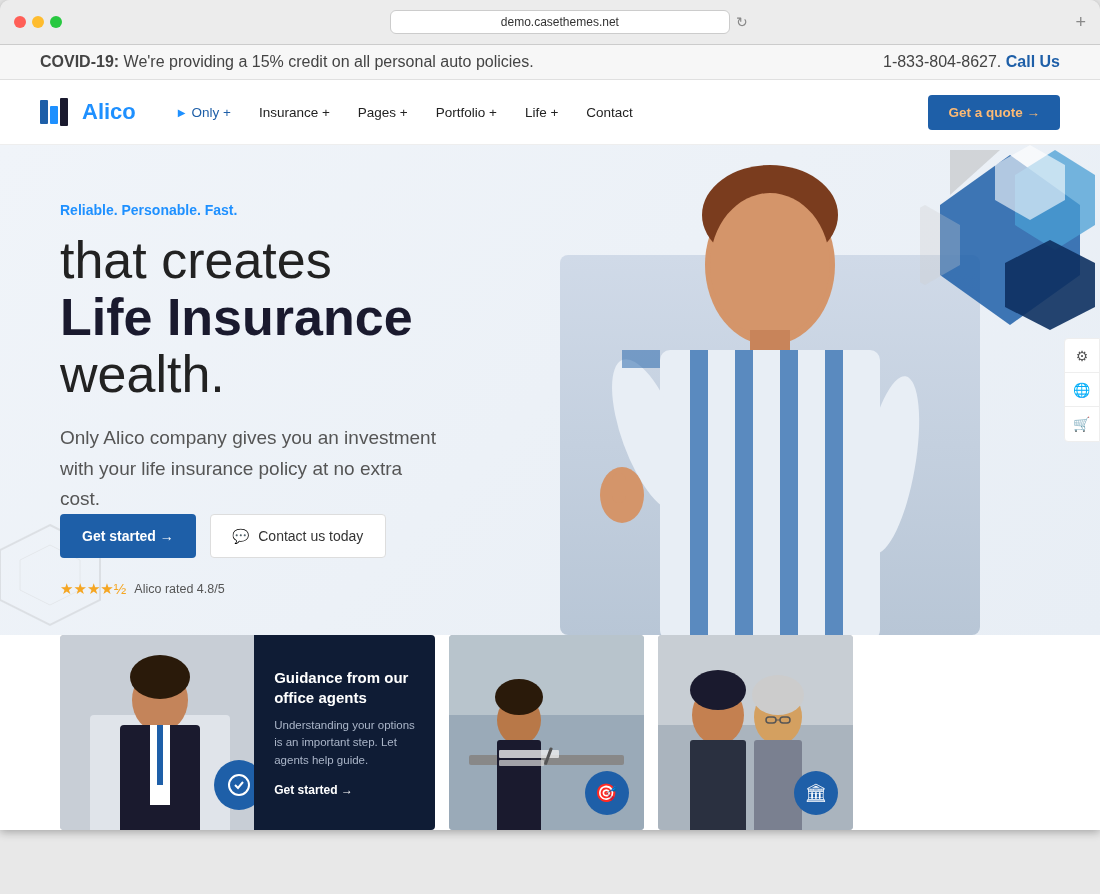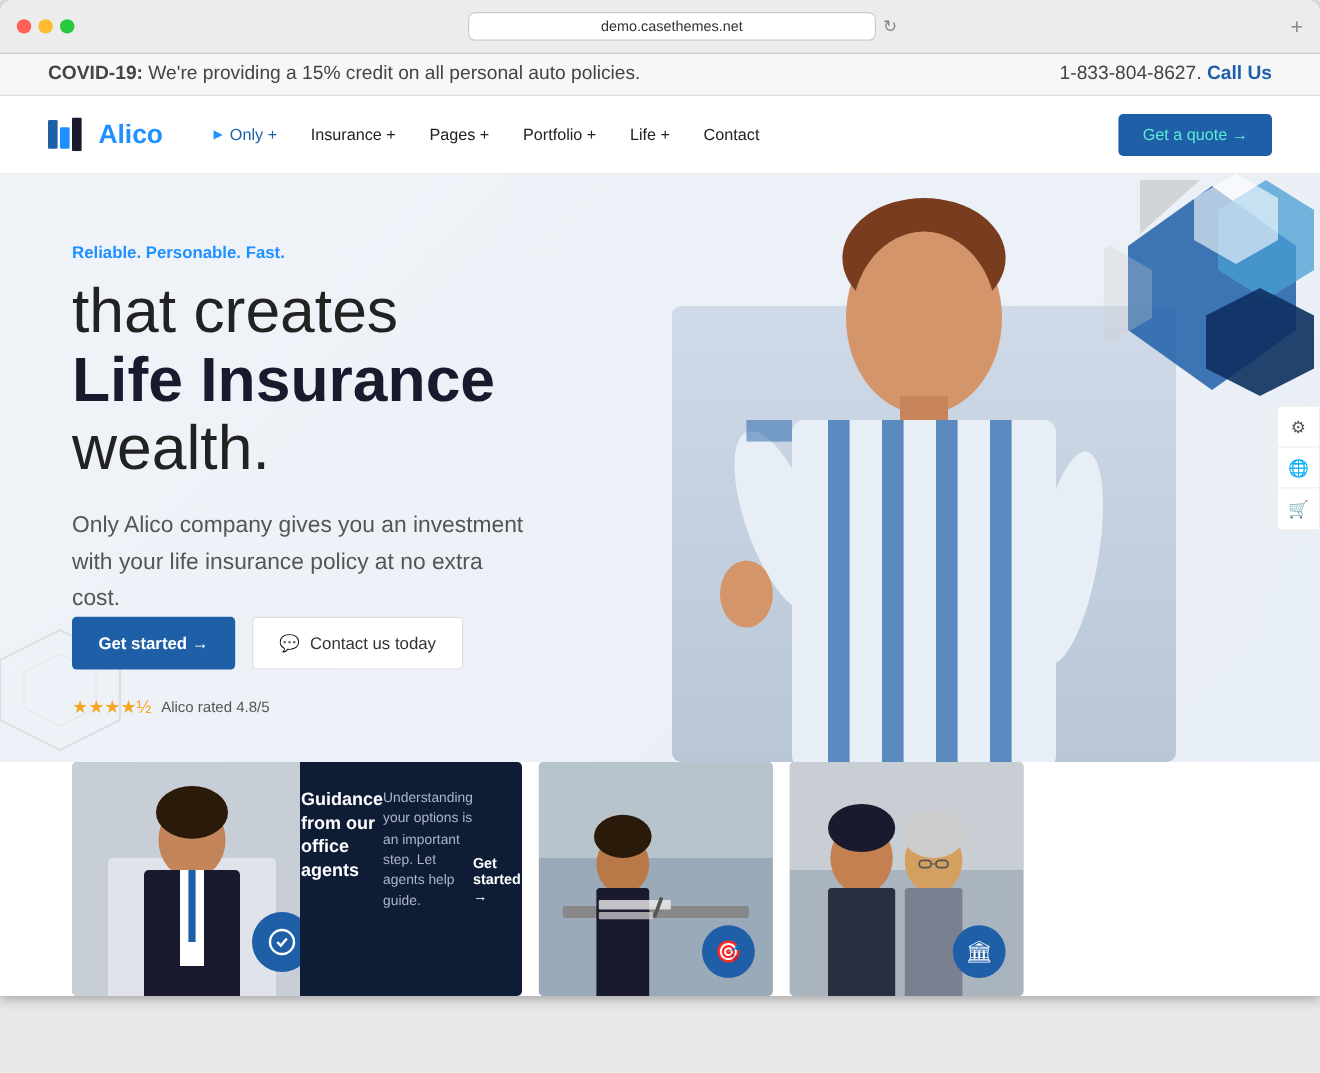--- a/index.html
+++ b/index.html
@@ -122,26 +122,26 @@
       font-weight: 500;
       cursor: pointer;
       display: flex;
       align-items: center;
       gap: 4px;
       white-space: nowrap;
     }
     .nav-item.active { color: #1e5fa8; }
     .quote-btn {
       background: #1e5fa8;
-      color: #5eead4;
+      color: #fdba74;
       border: none;
       border-radius: 4px;
       padding: 10px 20px;
       font-size: 13.5px;
-      font-weight: 400;
+      font-weight: 700;
       cursor: pointer;
       display: flex;
       align-items: center;
       gap: 8px;
       margin-left: auto;
     }
 
     
     .hero {
       background: linear-gradient(135deg, #f0f4f9 0%, #e8eef5 100%);
@@ -284,21 +284,21 @@
       background: #c5c8ce;
       position: relative;
       overflow: hidden;
     }
     .card-1-dark {
       width: 185px;
       background: #0f1c35;
       color: white;
       padding: 22px 20px;
       display: flex;
-      flex-direction: row;
+      flex-direction: column;
       justify-content: center;
     }
     .card-1-dark h3 {
       font-size: 15px;
       font-weight: 700;
       line-height: 1.3;
       margin-bottom: 10px;
     }
     .card-1-dark p {
       font-size: 11.5px;

